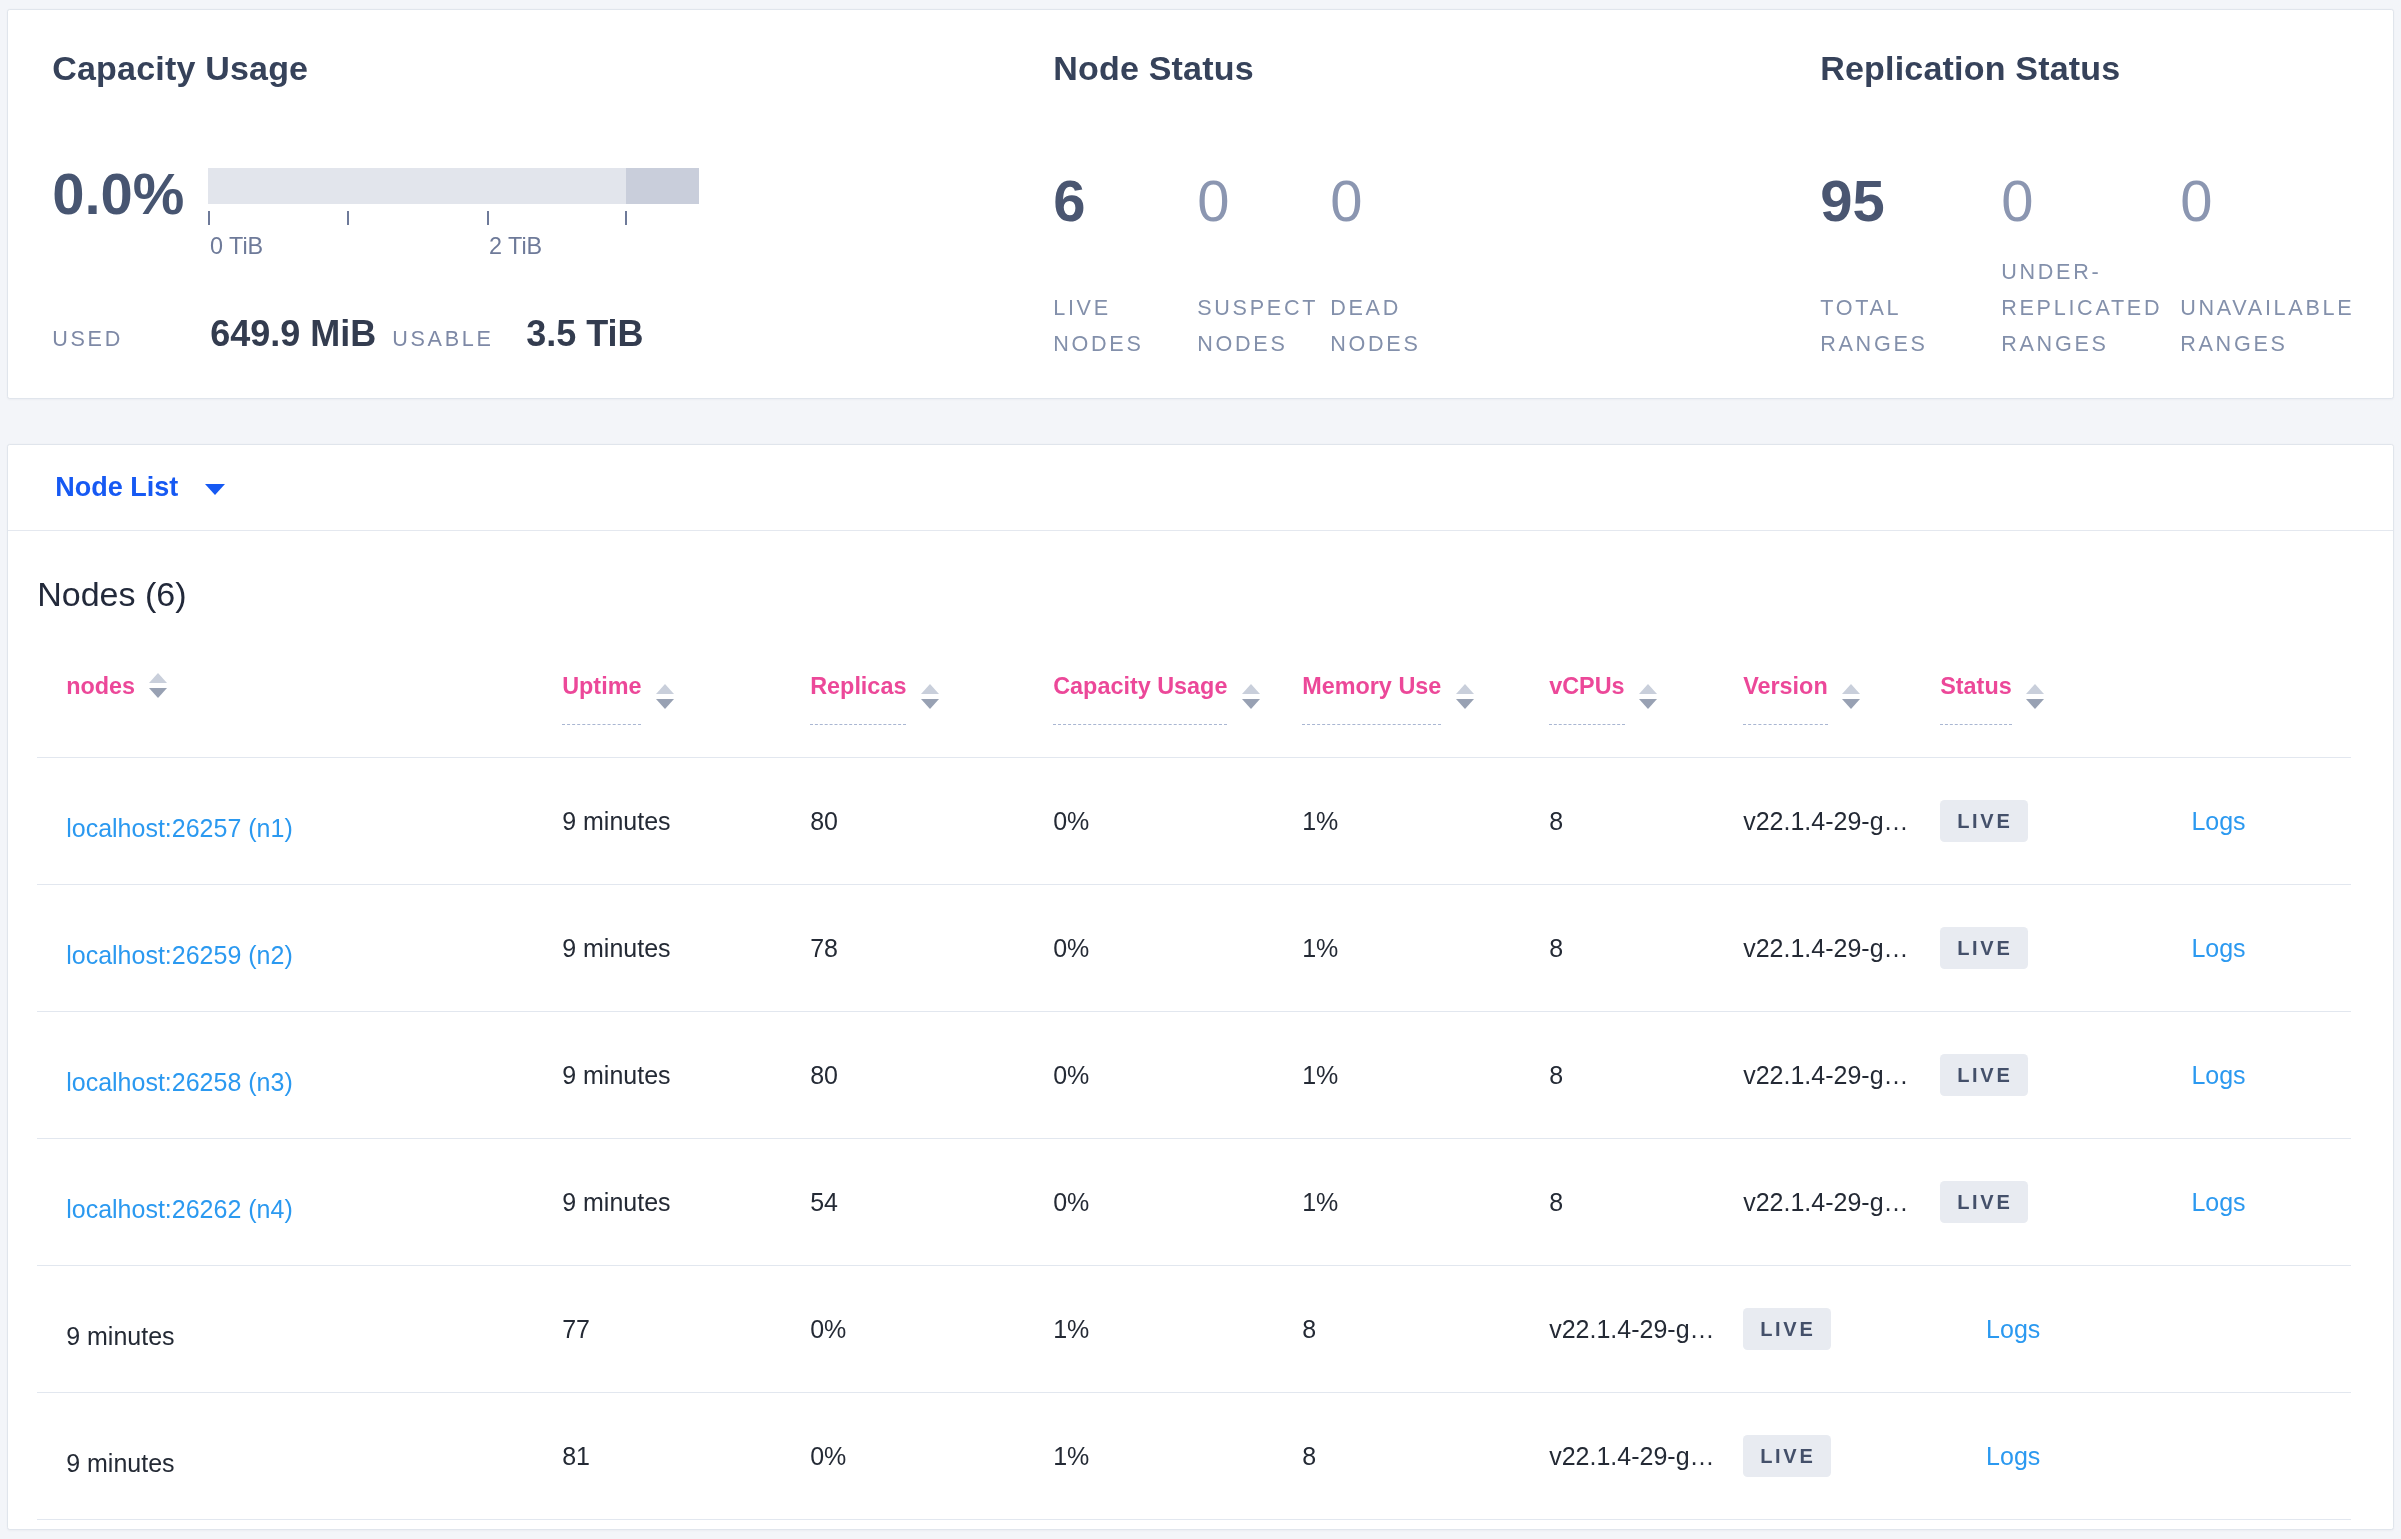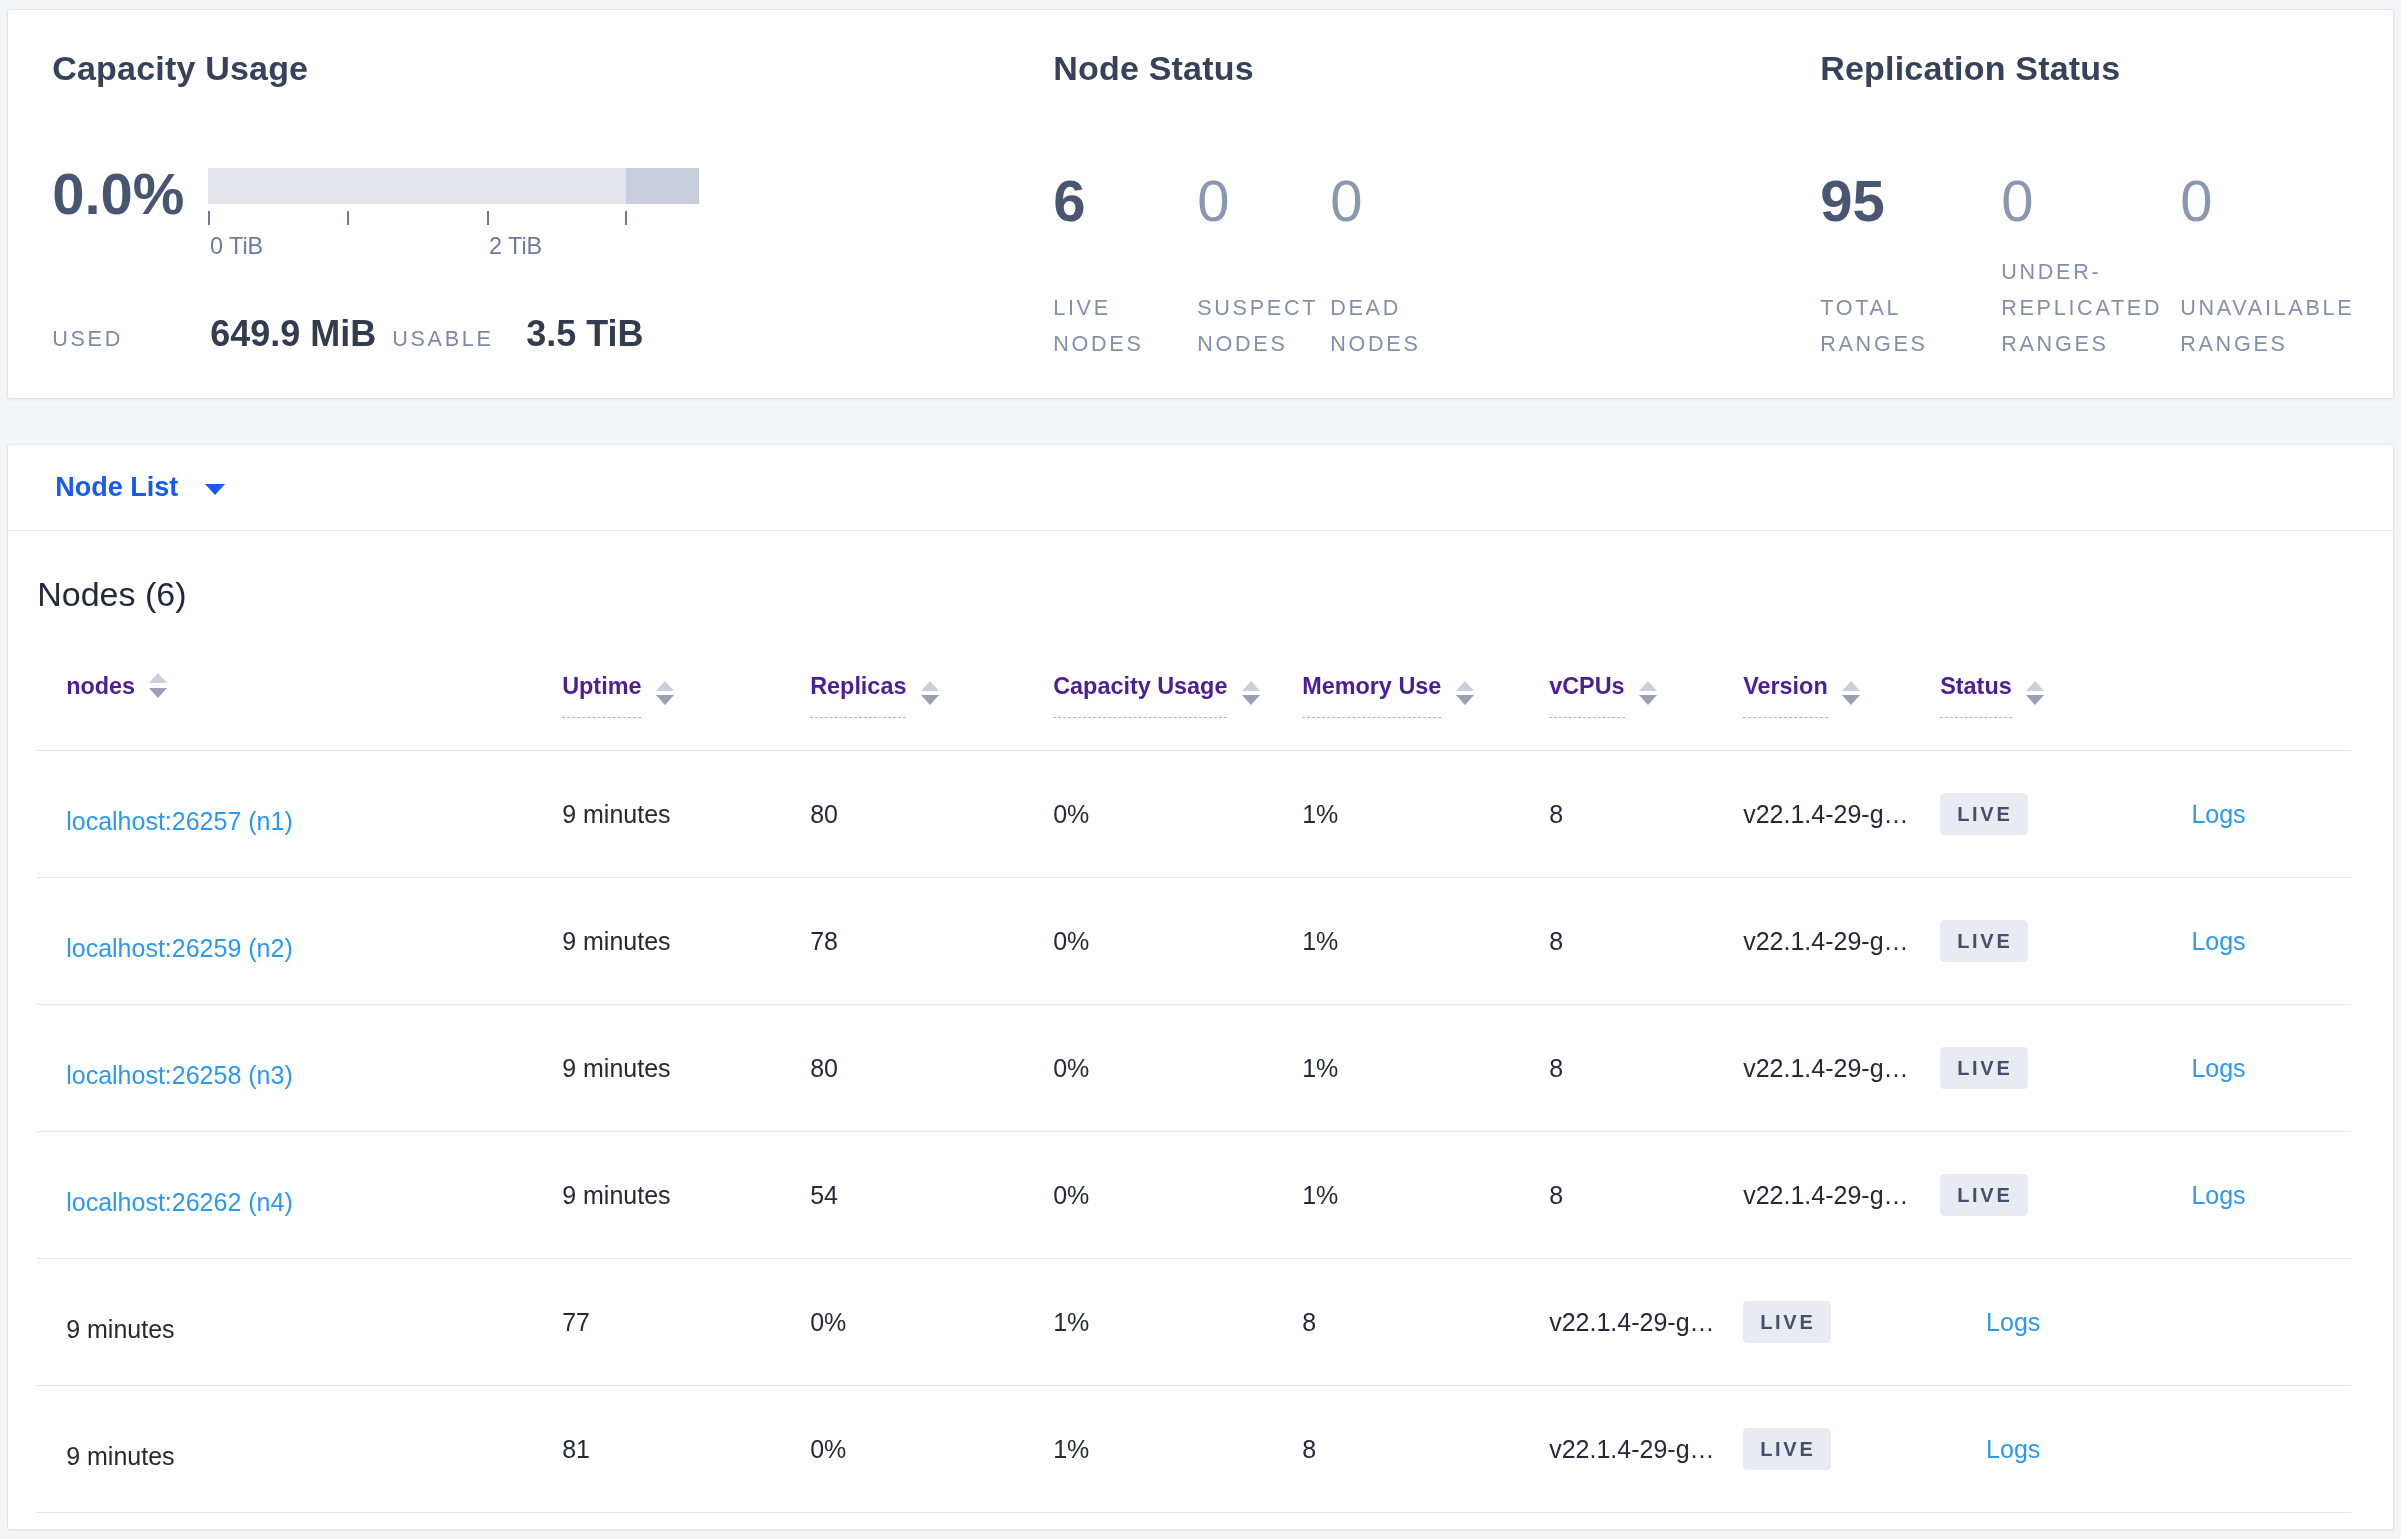--- a/index.html
+++ b/index.html
@@ -97,24 +97,24 @@
   .tgrid {
     display:grid;
     grid-template-columns:525px 248px 243px 249px 247px 194px 197px 200px 1fr;
     align-items:center;
   }
   .thead {
     margin-top:31px; padding-top:27px; padding-bottom:32px;
     border-bottom:0.9px solid #e2e7ef;
     align-items:flex-start;
   }
-  .th { display:flex; align-items:center; font-size:23.4px; font-weight:700; color:#4c1d95; }
+  .th { display:flex; align-items:center; font-size:23.4px; font-weight:700; color:#ec4899; }
   .th:first-child { padding-left:29px; }
   .th-label { line-height:27px; padding-bottom:3.6px; }
-  .th-label.dashed { border-bottom:1.8px dashed #a9b6d2; padding-bottom:17px; }
+  .th-label.dashed { border-bottom:1.8px dashed #a9b6d2; padding-bottom:24px; }
   .sort-icon { display:inline-flex; flex-direction:column; margin-left:14.4px; margin-top:-5.4px; }
   .sort-icon .up {
     width:0; height:0; border-left:9px solid transparent; border-right:9px solid transparent;
     border-bottom:10.8px solid #c9cfdb; margin-bottom:4.5px;
   }
   .sort-icon .down {
     width:0; height:0; border-left:9px solid transparent; border-right:9px solid transparent;
     border-top:10.8px solid #98a1b3;
   }
   .trow { height:127px; border-bottom:0.9px solid #e2e7ef; }

